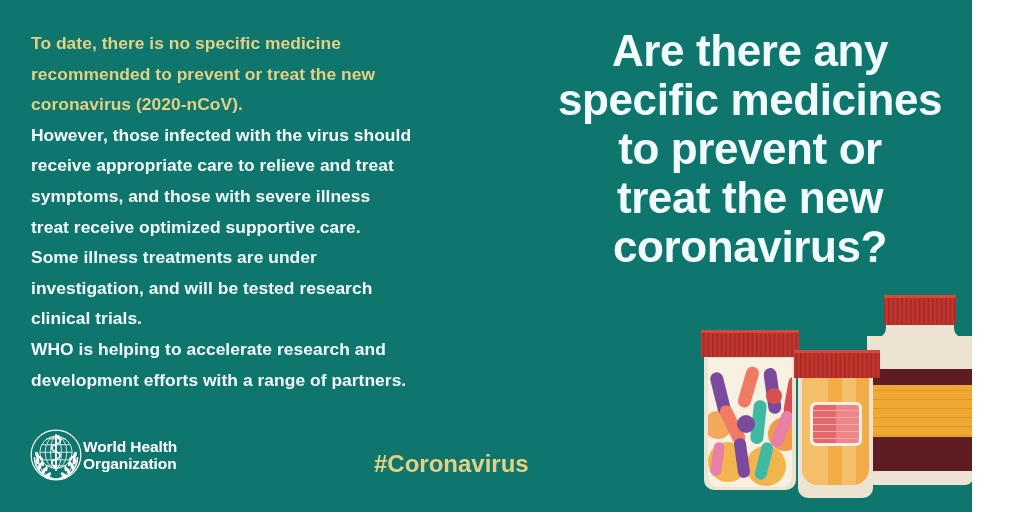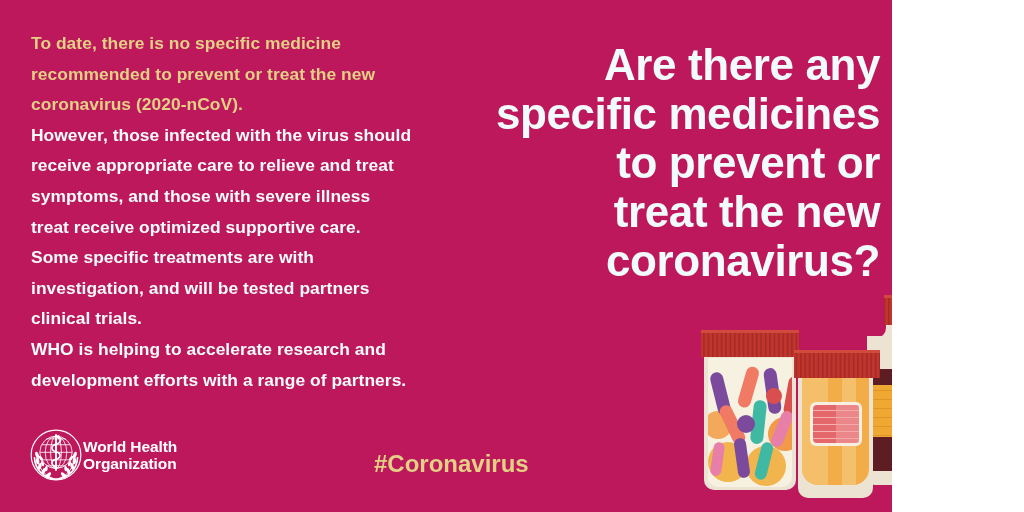--- a/index.html
+++ b/index.html
@@ -2,23 +2,23 @@
 <html><head>
 <meta charset="utf-8">
 <style>
   html, body {
     margin: 0;
     padding: 0;
     background: #ffffff;
   }
   #poster {
     position: relative;
-    width: 892px;
+    width: 972px;
     height: 512px;
-    background: #be185d;
+    background: #0f766e;
     overflow: hidden;
     font-family: "Liberation Sans", sans-serif;
     -webkit-font-smoothing: antialiased;
   }
 
   
   #body-copy {
     position: absolute;
     left: 31px;
     top: 28px;
@@ -34,28 +34,27 @@
   }
   .body-line.gold  { color: #e2d184; }
   .body-line.white { color: #f4fbfb; }
 
   
   #headline {
     position: absolute;
     right: 12px;
     top: 26px;
     width: 420px;
-    text-align: right;
+    text-align: center;
     color: #f2fbfb;
     font-family: "Liberation Sans", sans-serif;
     font-weight: bold;
     font-size: 44px;
     line-height: 49px;
     letter-spacing: -0.4px;
-    margin-top: 14px;
   }
   #headline .hl-line { display: block; white-space: nowrap; }
 
   
   #who-logo {
     position: absolute;
     left: 29px;
     top: 428px;
     display: flex;
     align-items: center;
@@ -101,22 +100,22 @@
 <div id="poster">
 
   <div id="body-copy">
     <div class="body-line gold">To date, there is no specific medicine</div>
     <div class="body-line gold">recommended to prevent or treat the new</div>
     <div class="body-line gold">coronavirus (2020-nCoV).</div>
     <div class="body-line white">However, those infected with the virus should</div>
     <div class="body-line white">receive appropriate care to relieve and treat</div>
     <div class="body-line white">symptoms, and those with severe illness</div>
     <div class="body-line white">treat receive optimized supportive care.</div>
-    <div class="body-line white">Some specific treatments are with</div>
-    <div class="body-line white">investigation, and will be tested partners</div>
+    <div class="body-line white">Some illness treatments are under</div>
+    <div class="body-line white">investigation, and will be tested research</div>
     <div class="body-line white">clinical trials.</div>
     <div class="body-line white">WHO is helping to accelerate research and</div>
     <div class="body-line white">development efforts with a range of partners.</div>
   </div>
 
   <div id="headline">
     <span class="hl-line">Are there any</span>
     <span class="hl-line">specific medicines</span>
     <span class="hl-line">to prevent or</span>
     <span class="hl-line">treat the new</span>

